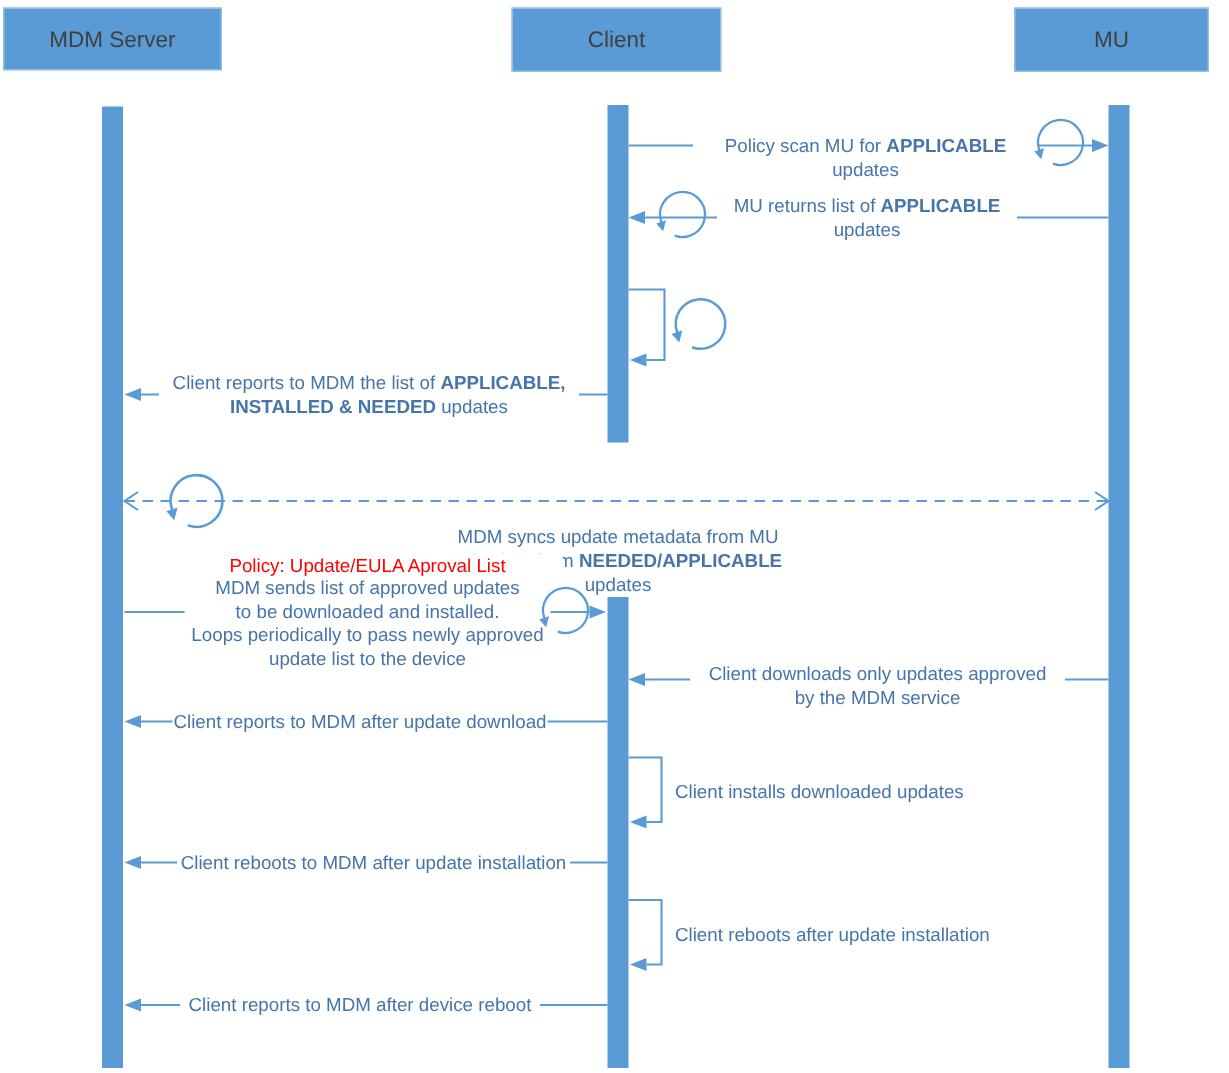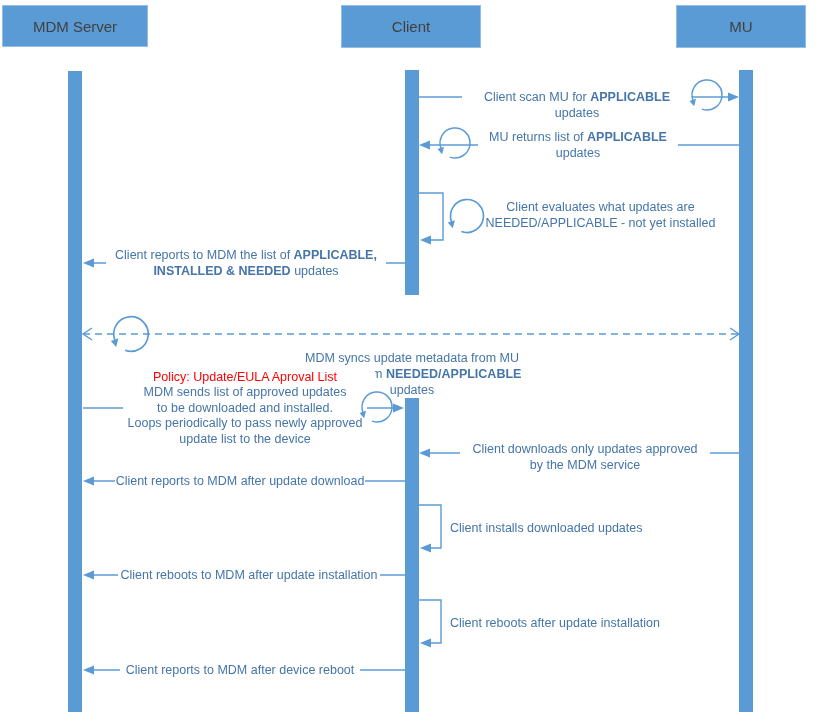--- a/index.html
+++ b/index.html
@@ -108,29 +108,25 @@
       <polygon points="419,453 430,448.6 430,457.4"></polygon>
       <polygon points="83,481 94,476.6 94,485.4"></polygon>
       <polygon points="420,548 431,543.6 431,552.4"></polygon>
       <polygon points="83,575 94,570.6 94,579.4"></polygon>
       <polygon points="420,643 431,638.6 431,647.4"></polygon>
       <polygon points="83,670 94,665.6 94,674.4"></polygon>
     </g>
   </svg>
 
   <div class="lbl" style="left:462px;top:89px;width:230px;">
-      <div><span>Client scan MU for </span><span style="font-weight: 700;">APPLICABLE</span><span> updates</span></div>
+      <div><span>Policy scan MU for </span><span style="font-weight: 700;">APPLICABLE</span><span> updates</span></div>
     </div>
   <div class="lbl" style="left:478px;top:129px;width:200px;">
       <div><span>MU returns list of </span><span style="font-weight: 700;">APPLICABLE</span></div>
       <div><span>updates</span></div>
-    </div>
-  <div class="lbl" style="left:468px;top:199px;width:265px;">
-      <div><span>Client evaluates what updates are</span></div>
-      <div><span>NEEDED/APPLICABLE - not yet installed</span></div>
     </div>
   <div class="lbl" style="left:106px;top:247px;width:280px;">
       <div><span>Client reports to MDM the list of </span><span style="font-weight: 700;">APPLICABLE,</span></div>
       <div><span style="font-weight: 700;">INSTALLED &amp; NEEDED</span><span> updates</span></div>
     </div>
   <div class="lbl" style="left:282px;top:318px;width:260px;margin-top:32px;">
       <div><span>MDM syncs update metadata from MU</span></div>
       <div><span>based on from </span><span style="font-weight: 700;">NEEDED/APPLICABLE</span><span> updates</span></div>
     </div>
   <div class="lbl red" style="left:115px;top:369px;width:260px;">

